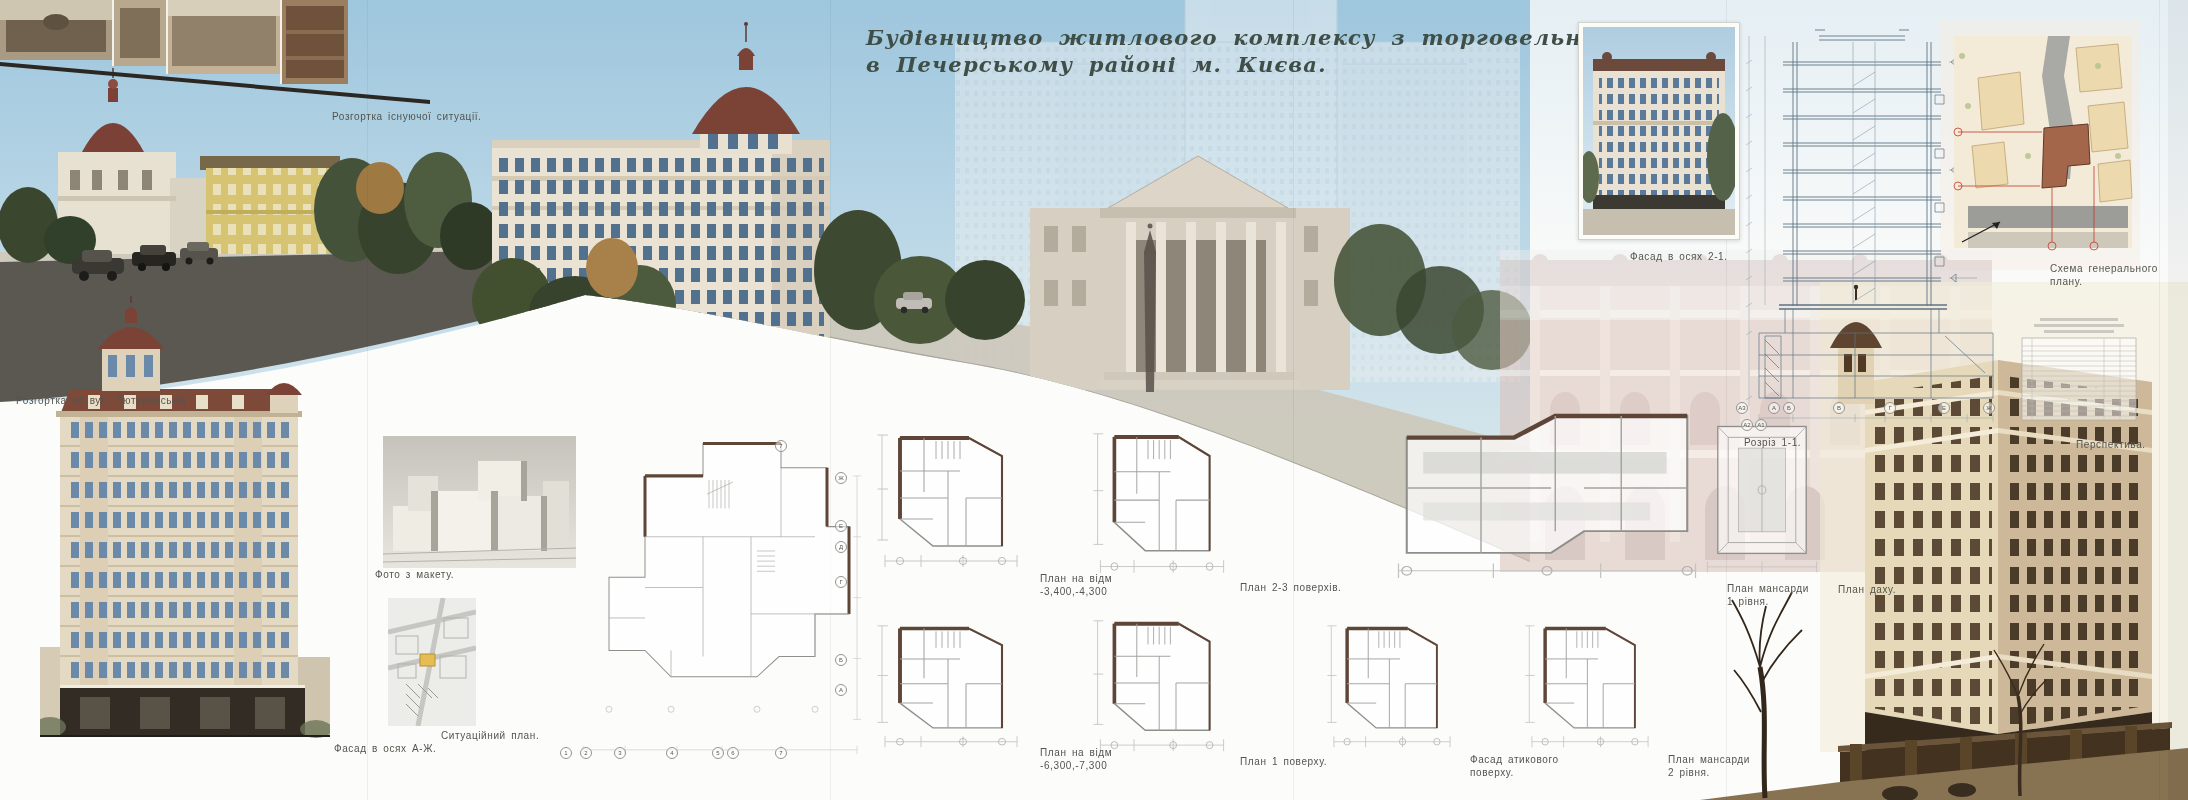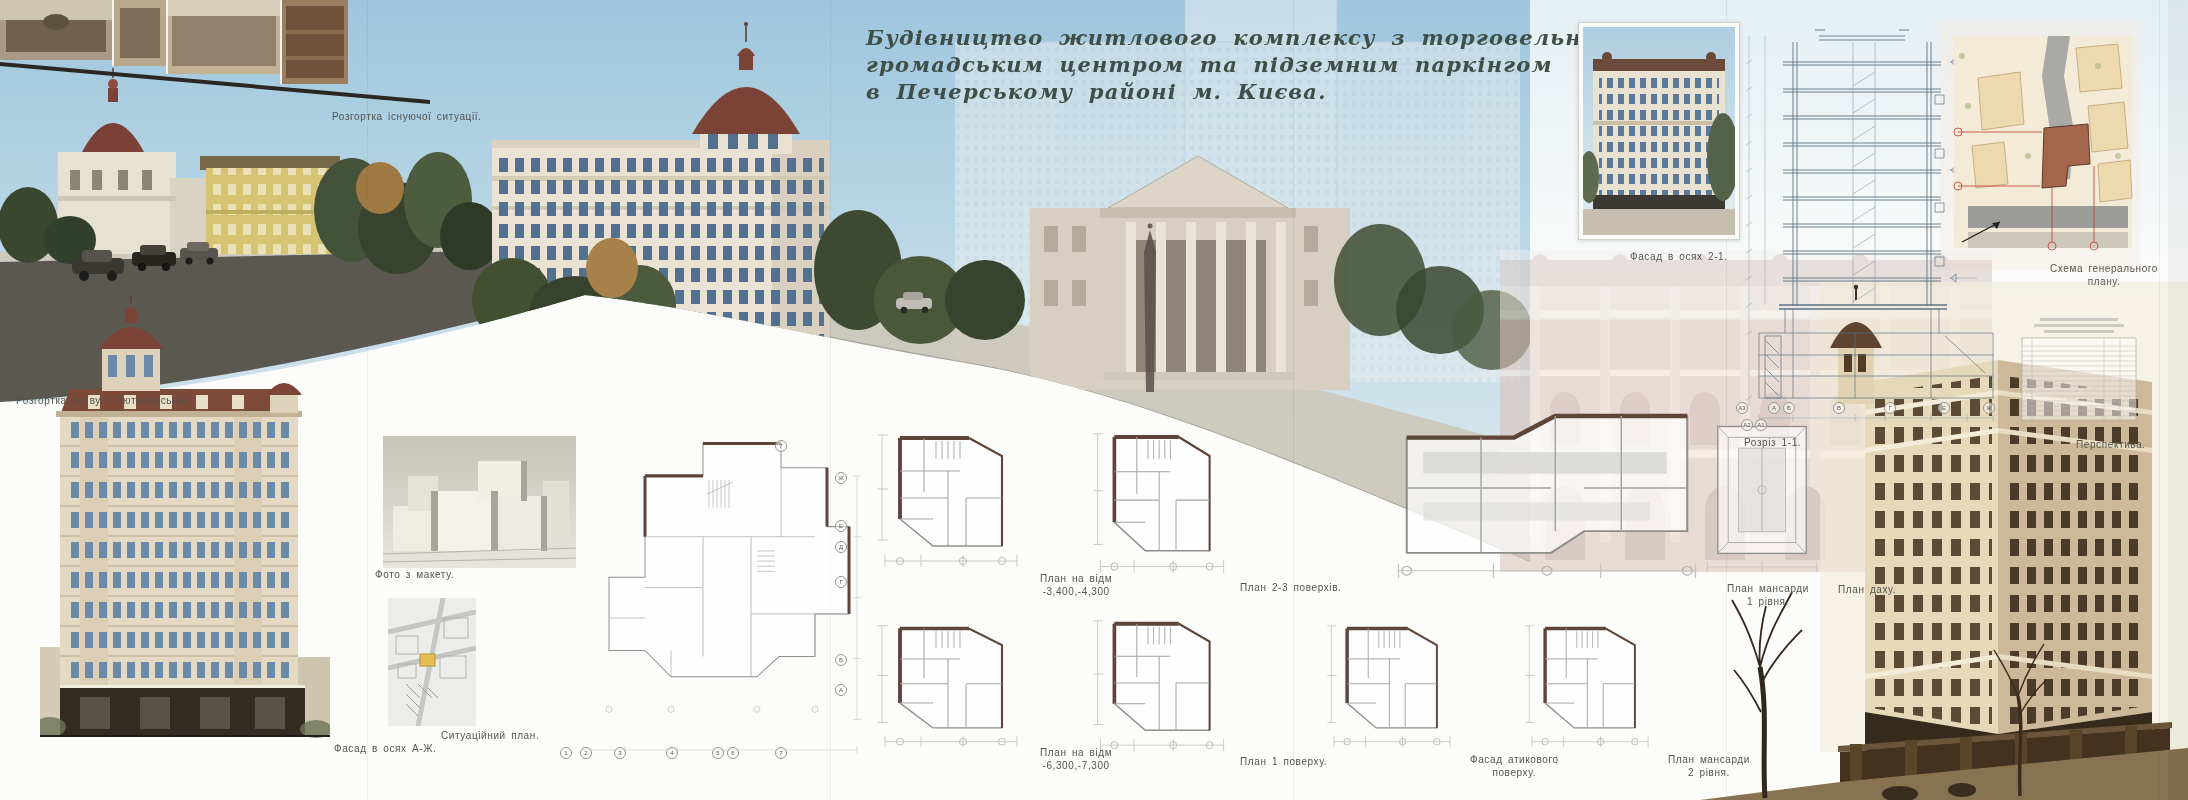--- a/index.html
+++ b/index.html
@@ -1,21 +1,21 @@
 <!DOCTYPE html>
 <html><head>
 <meta charset="utf-8">
 <style>
   html,body{margin:0;padding:0;background:#9a9a96;}
   .board{position:relative;width:2188px;height:800px;background:#fcfcfa;overflow:hidden;
          font-family:"Liberation Sans",sans-serif;}
   .art{position:absolute;left:0;top:0;}
   .panel{position:absolute;}
   .cap{position:absolute;font-size:10px;line-height:13px;color:#54544e;
-       letter-spacing:.6px;word-spacing:2px;white-space:nowrap;text-align:center;}
+       letter-spacing:.6px;word-spacing:2px;white-space:nowrap;}
   .title{position:absolute;left:866px;top:24px;
          font-family:"DejaVu Serif",serif;font-style:italic;font-weight:700;
          font-size:21px;line-height:27px;color:#3f4e46;
          letter-spacing:1.2px;word-spacing:7px;white-space:nowrap;}
   .ax{position:absolute;box-sizing:border-box;width:12px;height:12px;
       border:1px solid #95958d;border-radius:50%;
       font-size:6px;line-height:10px;text-align:center;color:#55544e;
       background:rgba(255,255,255,.55);}
   .seam{position:absolute;top:0;bottom:0;width:1px;background:rgba(50,50,50,.07);}
   .inset{position:absolute;background:#fbfbf8;border:1px solid #d2d2cc;padding:4px;
@@ -319,21 +319,20 @@
   </svg>
 
   <div class="seam" style="left:367px"></div>
   <div class="seam" style="left:830px"></div>
   <div class="seam" style="left:1293px"></div>
   <div class="seam" style="left:1726px"></div>
   <div class="seam" style="left:2159px"></div>
 
   <div class="title">
     <div>Будівництво житлового комплексу з торговельно-</div>
-    <div>громадським центром та підземним паркінгом</div>
     <div>в Печерському районі м. Києва.</div>
   </div>
 
   <div class="panel" style="left:40px;top:295px">
     <svg width="290" height="445" viewBox="0 0 290 445" aria-hidden="true">
       <defs>
         <pattern id="pwE" width="14" height="30" patternUnits="userSpaceOnUse">
           <rect x="3" y="7" width="8" height="16" fill="#6b8aa9"></rect>
         </pattern>
       </defs>

